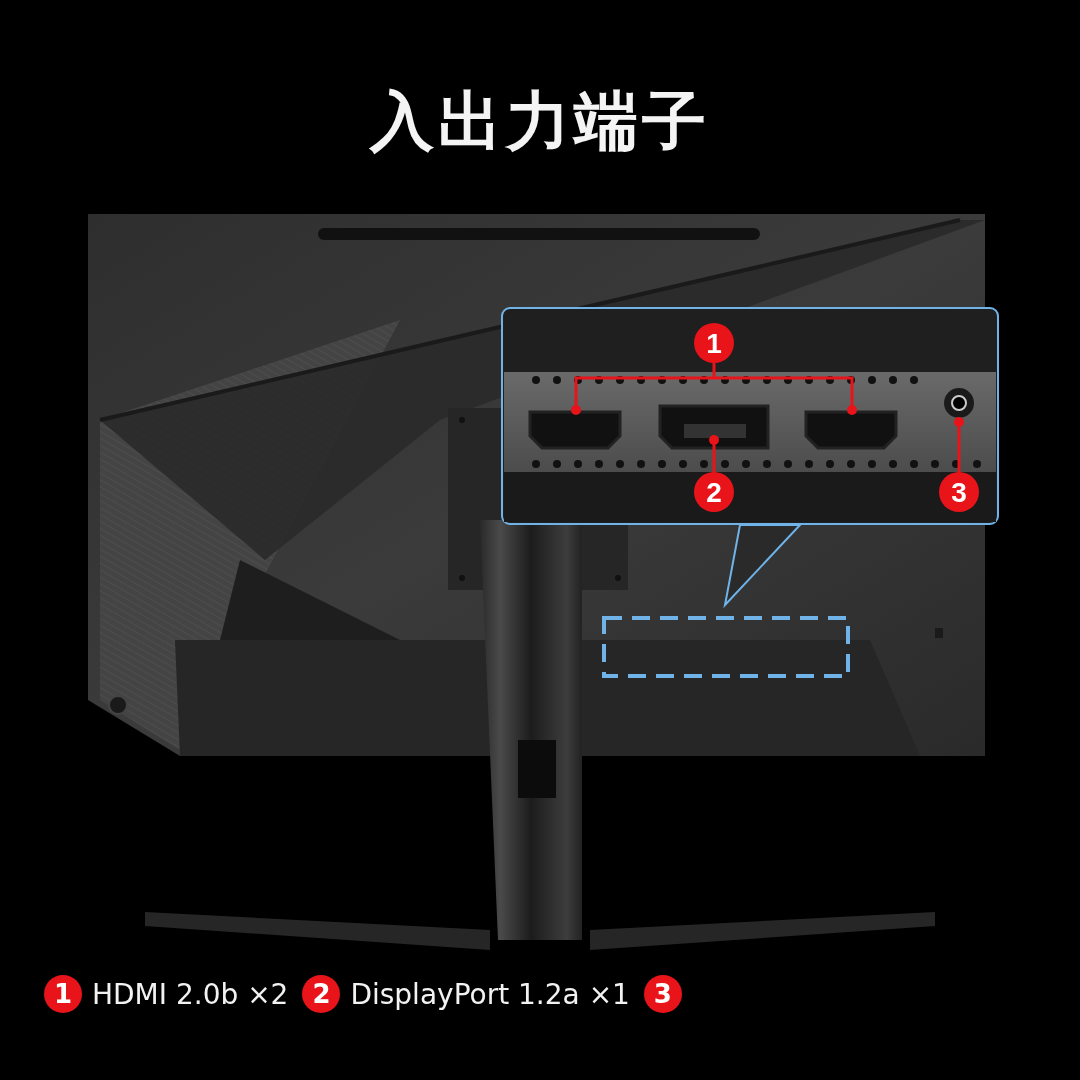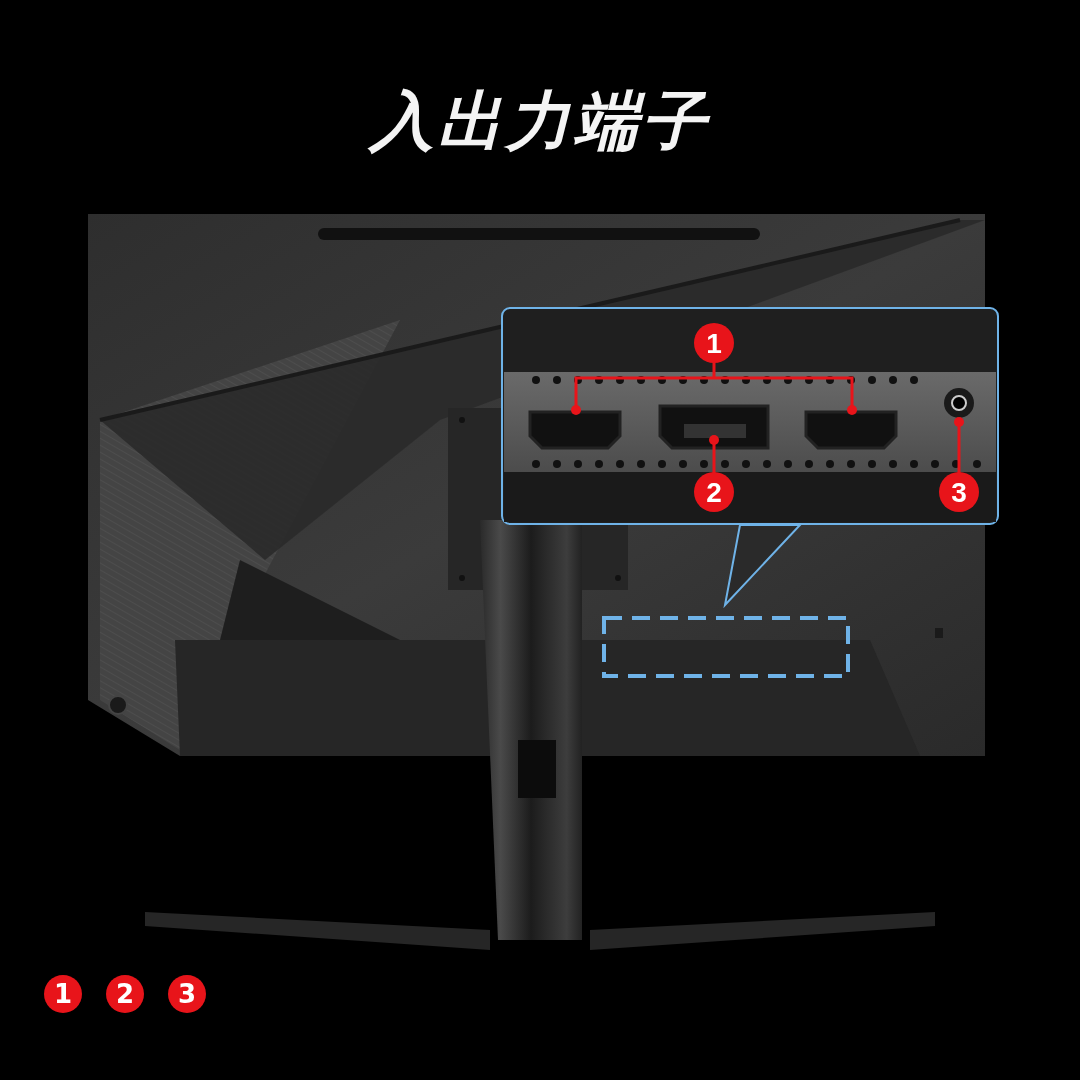--- a/index.html
+++ b/index.html
@@ -1,19 +1,19 @@
 <!DOCTYPE html>
 <html><head>
 <meta charset="utf-8">
 <style>
   html, body { margin:0; padding:0; background:#000; }
   body { width:1080px; height:1080px; position:relative; overflow:hidden;
          font-family:"DejaVu Sans", "Liberation Sans", sans-serif; color:#fff; }
   .title { position:absolute; top:78px; left:0; width:1080px; text-align:center;
-           font-size:64px; font-weight:bold; letter-spacing:4px; color:#f4f4f4;font-style:italic; }
+           font-size:64px; font-weight:bold; letter-spacing:4px; color:#f4f4f4; }
   .scene { position:absolute; left:0; top:0; width:1080px; height:1080px; }
   .legend { position:absolute; top:975px; left:44px; display:flex; align-items:center;
             font-size:28px; color:#f2f2f2; white-space:nowrap; }
   .legend .item { display:flex; align-items:center; margin-right:14px; }
   .badge { width:38px; height:38px; border-radius:50%; background:#e8141a;
            display:flex; align-items:center; justify-content:center; font-weight:bold;
            font-size:26px; color:#fff; margin-right:10px; flex:none; }
 </style>
 </head>
 <body>
@@ -160,20 +160,22 @@
     <g>
         <circle cx="959" cy="492" r="20" fill="#e8141a"></circle>
         <text x="959" y="502" text-anchor="middle" font-family="Liberation Sans, sans-serif" font-weight="bold" font-size="28" fill="#fff">3</text>
       </g>
   </g>
 </svg>
 
 <div class="legend">
   <div class="item">
     <span class="badge">1</span>
+    <span>HDMI 2.0b ×2</span>
   </div>
   <div class="item">
     <span class="badge">2</span>
+    <span>DisplayPort 1.2a ×1</span>
   </div>
   <div class="item">
     <span class="badge">3</span>
   </div>
 </div>
 
 </body></html>

